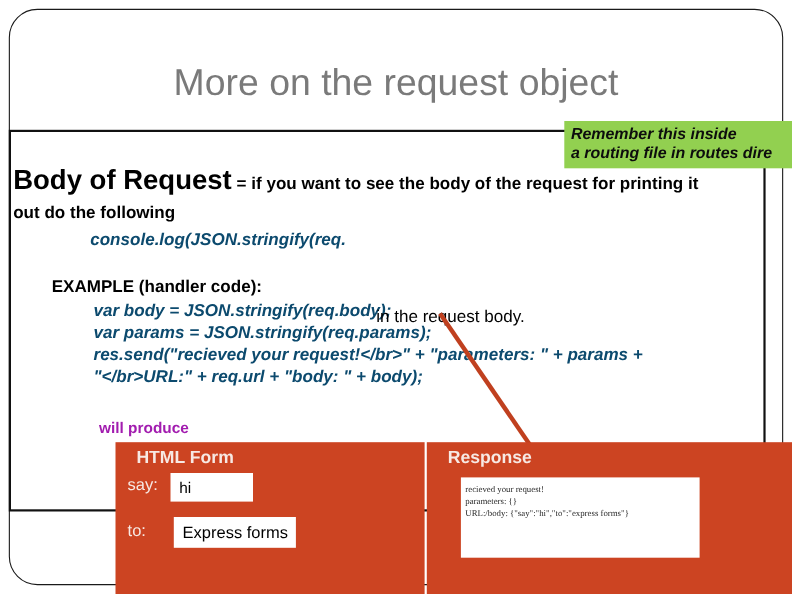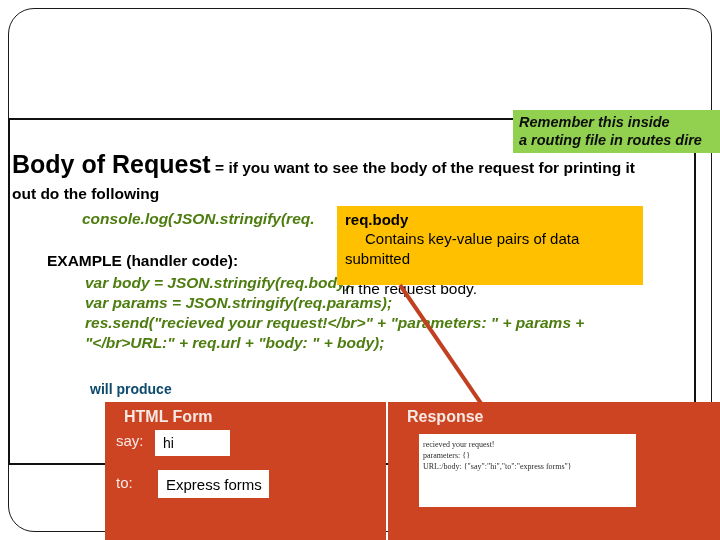--- a/index.html
+++ b/index.html
@@ -103,21 +103,21 @@
     color: #000;
     white-space: nowrap;
   }
   
   .code {
     position: absolute;
     font-family: "Liberation Sans", sans-serif;
     font-style: italic;
     font-weight: bold;
     font-size: 15.5px;
-    color: #4d7c0f;
+    color: #0c4a6e;
     white-space: nowrap;
   }
   .console-line { left: 82px; top: 210px; }
   .example-label {
     position: absolute;
     left: 47px;
     top: 252px;
     font-family: "Liberation Sans", sans-serif;
     font-weight: bold;
     font-size: 15.5px;
@@ -165,21 +165,21 @@
     white-space: nowrap;
   }
   
   .will-produce {
     position: absolute;
     left: 90px;
     top: 381px;
     font-family: "Liberation Sans", sans-serif;
     font-weight: bold;
     font-size: 14px;
-    color: #0c4a6e;
+    color: #a21caf;
     white-space: nowrap;
   }
   
   .panel {
     position: absolute;
     background: #cc4422;
     box-sizing: border-box;
   }
   .panel-left {
     left: 105px;
@@ -246,20 +246,21 @@
   }
 </style>
 </head>
 <body>
 
 <div id="slide">
 
   <div class="outer-frame"></div>
   <div class="content-frame"></div>
 
+  <div class="title">More on the request object</div>
 
   <div class="green-callout">
     <div>Remember this inside</div>
     <div>a routing file in routes dire</div>
   </div>
 
   <div class="body-line">
     <span class="body-heading">Body of Request</span>
     <span class="body-rest">= if you want to see the body of the request for printing it</span>
   </div>
@@ -269,24 +270,20 @@
 
   <div class="example-label">EXAMPLE (handler code):</div>
 
   <div class="code code1">var body = JSON.stringify(req.body);</div>
   <div class="code code2">var params = JSON.stringify(req.params);</div>
   <div class="code code3">res.send("recieved your request!&lt;/br&gt;" + "parameters: " + params +</div>
   <div class="code code4">"&lt;/br&gt;URL:" + req.url + "body: " + body);</div>
 
   <div class="overlay-text">in the request body.</div>
 
-  <div class="orange-callout">
-    <div class="orange-title">req.body</div>
-    <div class="orange-body">Contains key-value pairs of data submitted</div>
-  </div>
 
   <svg class="arrow-svg" style="position:absolute; left:395px; top:285px; width:160px; height:180px; overflow:visible;" viewBox="0 0 160 180">
     <line x1="5" y1="0" x2="120" y2="168" stroke="#c0401f" stroke-width="4"></line>
     <polygon points="112,142 128,176 96,170" fill="#c0401f"></polygon>
   </svg>
 
   <div class="will-produce">will produce</div>
 
   <div class="panel panel-left">
     <div class="panel-title">HTML Form</div>

